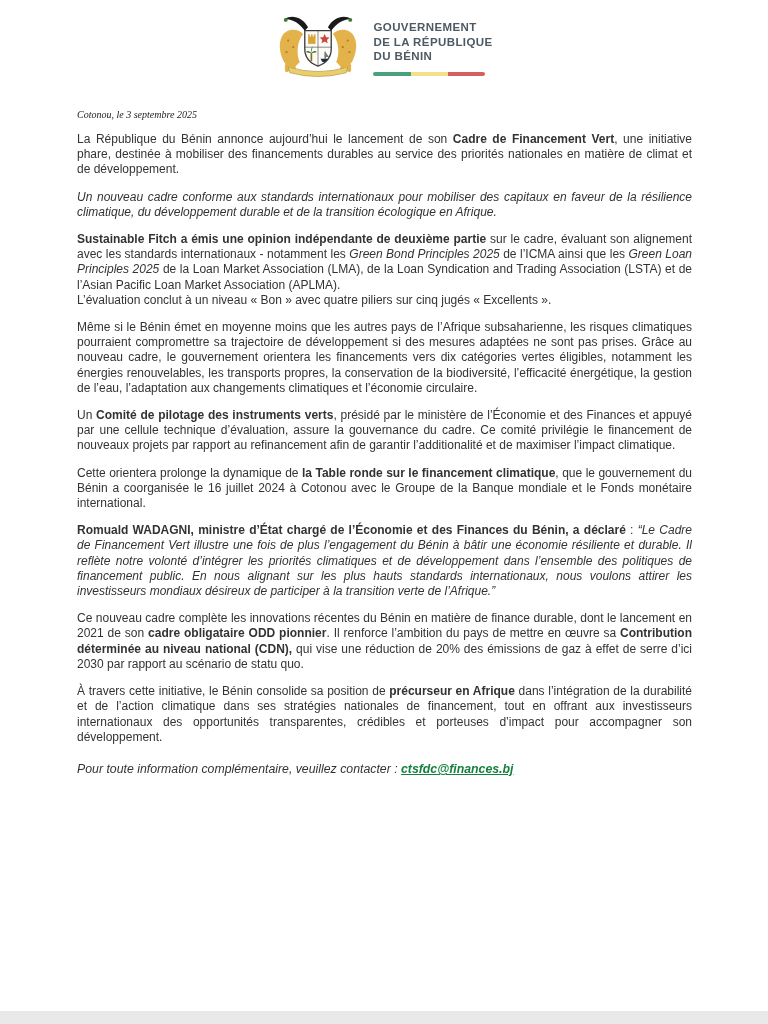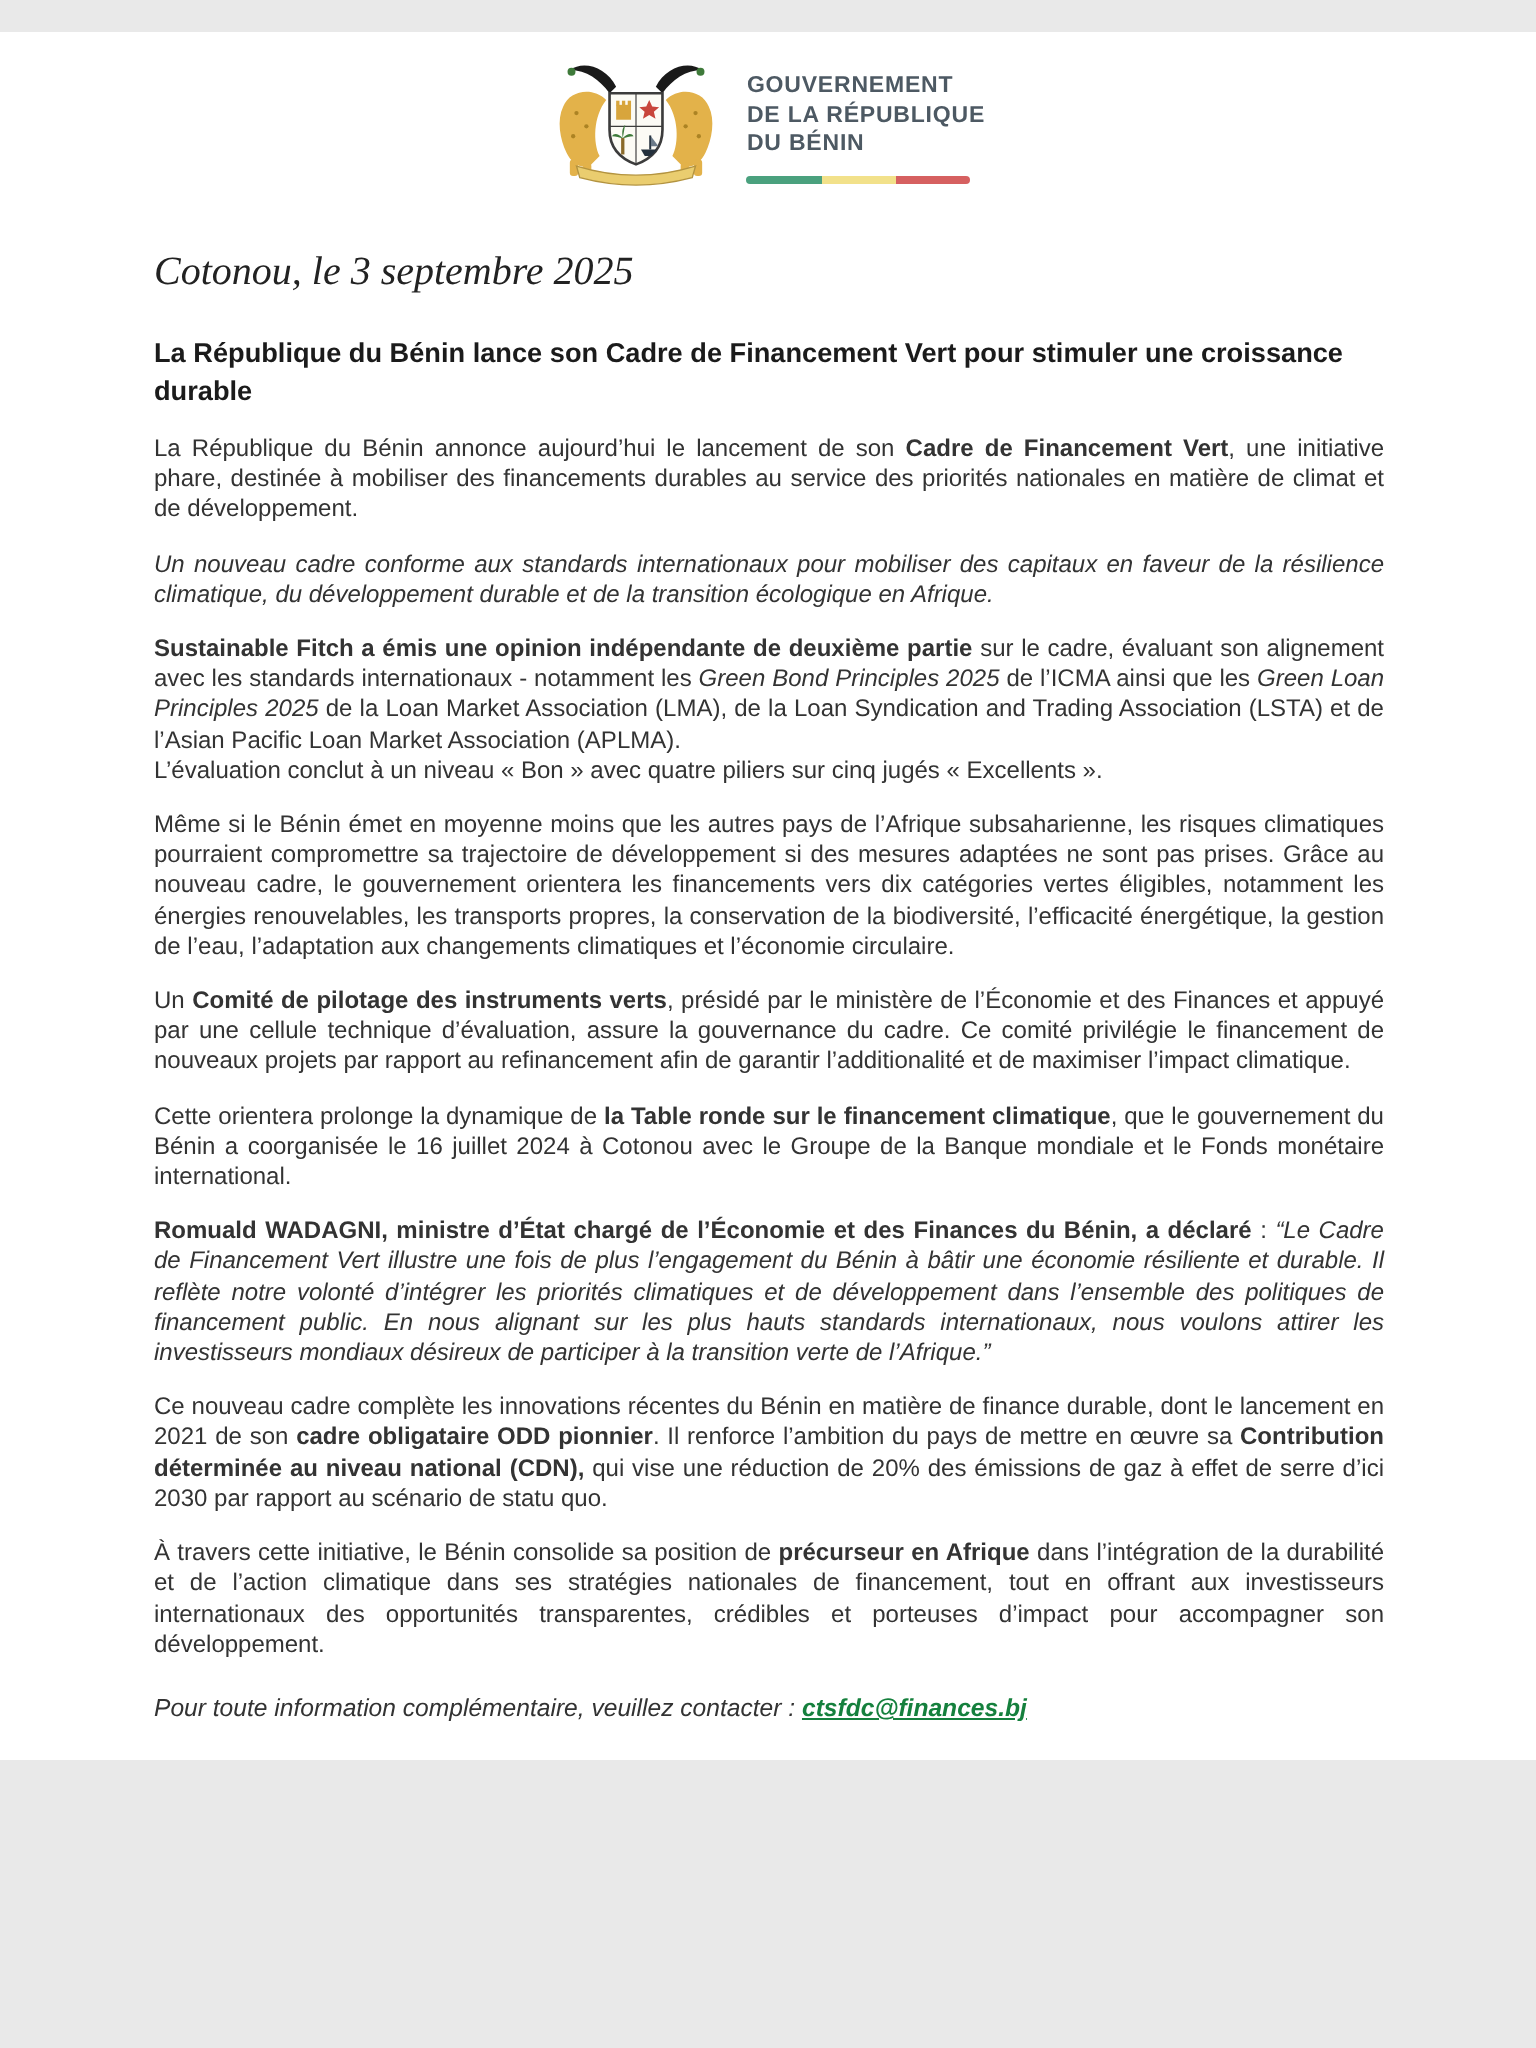--- a/index.html
+++ b/index.html
@@ -1,19 +1,19 @@
 <!DOCTYPE html>
 <html lang="fr"><head>
 <meta charset="utf-8">
 <style>
   html,body{margin:0;padding:0;background:#e9e9e9;}
   .page{
     position:relative;
-    width:768px;height:864px;
-    margin:16px auto;
+    width:768px;height:1011px;
+    margin:0 auto;
     background:#ffffff;
     font-family:"Liberation Sans","DejaVu Sans",sans-serif;
     color:#353535;
     overflow:hidden;
   }
   
   .logo-block{
     padding-top:14px;
     display:flex;
     justify-content:center;
@@ -47,21 +47,21 @@
     font-family:"Liberation Serif","DejaVu Serif",serif;
     font-style:italic;
     font-weight:700;
     font-size:15.5px;
     color:#1c1c1c;
   }
   .dateline{
     margin-top:27px;
     font-family:"Liberation Serif","DejaVu Serif",serif;
     font-style:italic;
-    font-size:20px;
+    font-size:10px;
     color:#222;
   }
   .title{
     margin:19px 0 0 0;
     max-width:600px;
     font-size:13.6px;
     font-weight:700;
     line-height:19px;
     color:#1b1b1b;
   }
@@ -155,21 +155,20 @@
       <div class="tricolor">
         <span style="background: rgb(74, 161, 126);"></span>
         <span style="background: rgb(242, 225, 138);"></span>
         <span style="background: rgb(214, 96, 96);"></span>
       </div>
     </div>
   </header>
 
   <main class="content">
     <div class="dateline">Cotonou, le 3 septembre 2025</div>
-    <h1 class="title">La République du Bénin lance son Cadre de Financement Vert pour stimuler une croissance durable</h1>
 
     <div>
         <p class="para"><span class="run-n">La République du Bénin annonce aujourd’hui le lancement de son </span><span class="run-b">Cadre de Financement Vert</span><span class="run-n">, une initiative phare, destinée à mobiliser des financements durables au service des priorités nationales en matière de climat et de développement.</span></p>
         <p class="para lead"><span class="run-i">Un nouveau cadre conforme aux standards internationaux pour mobiliser des capitaux en faveur de la résilience climatique, du développement durable et de la transition écologique en Afrique.</span></p>
         <p class="para"><span class="run-b">Sustainable Fitch a émis une opinion indépendante de deuxième partie</span><span class="run-n"> sur le cadre, évaluant son alignement avec les standards internationaux - notamment les </span><span class="run-i">Green Bond Principles 2025</span><span class="run-n"> de l’ICMA ainsi que les </span><span class="run-i">Green Loan Principles 2025</span><span class="run-n"> de la Loan Market Association (LMA), de la Loan Syndication and Trading Association (LSTA) et de l’Asian Pacific Loan Market Association (APLMA).</span><br><span class="run-n">L’évaluation conclut à un niveau « Bon » avec quatre piliers sur cinq jugés « Excellents ».</span></p>
         <p class="para"><span class="run-n">Même si le Bénin émet en moyenne moins que les autres pays de l’Afrique subsaharienne, les risques climatiques pourraient compromettre sa trajectoire de développement si des mesures adaptées ne sont pas prises. Grâce au nouveau cadre, le gouvernement orientera les financements vers dix catégories vertes éligibles, notamment les énergies renouvelables, les transports propres, la conservation de la biodiversité, l’efficacité énergétique, la gestion de l’eau, l’adaptation aux changements climatiques et l’économie circulaire.</span></p>
         <p class="para"><span class="run-n">Un </span><span class="run-b">Comité de pilotage des instruments verts</span><span class="run-n">, présidé par le ministère de l’Économie et des Finances et appuyé par une cellule technique d’évaluation, assure la gouvernance du cadre.  Ce comité privilégie le financement de nouveaux projets par rapport au refinancement afin de garantir l’additionalité et de maximiser l’impact climatique.</span></p>
         <p class="para"><span class="run-n">Cette orientera prolonge la dynamique de </span><span class="run-b">la Table ronde sur le financement climatique</span><span class="run-n">, que le gouvernement du Bénin a coorganisée le 16 juillet 2024 à Cotonou avec le Groupe de la Banque mondiale et le Fonds monétaire international.</span></p>
         <p class="para"><span class="run-b">Romuald WADAGNI, ministre d’État chargé de l’Économie et des Finances du Bénin, a déclaré</span><span class="run-n"> : </span><span class="run-i">“Le Cadre de Financement Vert illustre une fois de plus l’engagement du Bénin à bâtir une économie résiliente et durable. Il reflète notre volonté d’intégrer les priorités climatiques et de développement dans l’ensemble des politiques de financement public. En nous alignant sur les plus hauts standards internationaux, nous voulons attirer les investisseurs mondiaux désireux de participer à la transition verte de l’Afrique.”</span></p>
         <p class="para"><span class="run-n">Ce nouveau cadre complète les innovations récentes du Bénin en matière de finance durable, dont le lancement en 2021 de son </span><span class="run-b">cadre obligataire ODD pionnier</span><span class="run-n">. Il renforce l’ambition du pays de mettre en œuvre sa </span><span class="run-b">Contribution déterminée au niveau national (CDN),</span><span class="run-n"> qui vise une réduction de 20% des émissions de gaz à effet de serre d’ici 2030 par rapport au scénario de statu quo.</span></p>

